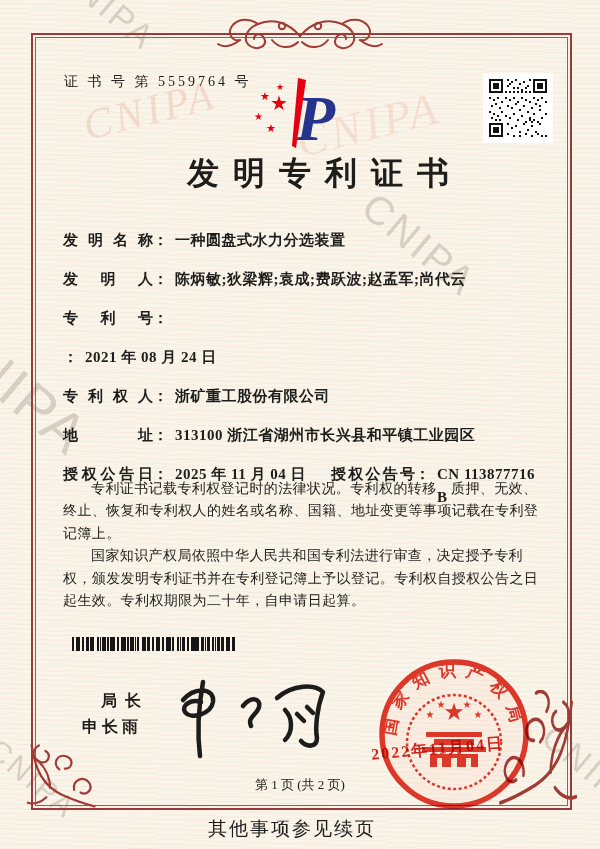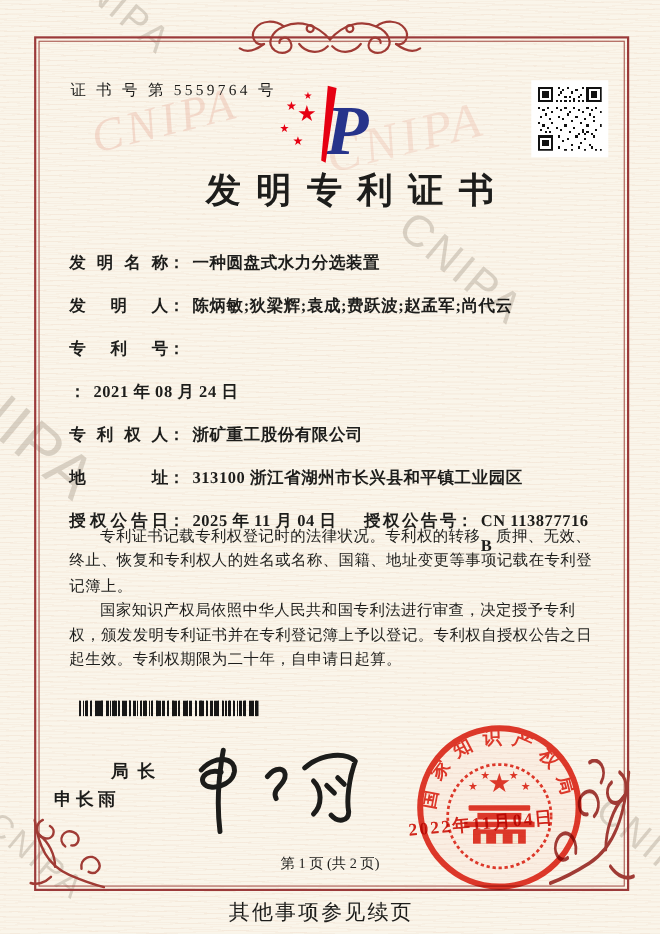--- a/index.html
+++ b/index.html
@@ -50,21 +50,21 @@
   .legal p{margin:0;text-indent:2em;}
   
   .barcode{position:absolute;left:72px;top:637px;width:163px;height:14px;z-index:3;
       background-image:
         repeating-linear-gradient(90deg,#161616 0 2px,transparent 2px 5px),
         repeating-linear-gradient(90deg,#161616 0 1px,transparent 1px 3.5px),
         repeating-linear-gradient(90deg,transparent 0 6px,#161616 6px 8px,transparent 8px 13px);}
   
   .signer-title{position:absolute;left:66px;top:691px;z-index:3;font-size:16px;
       font-weight:700;letter-spacing:8px;margin-left:35px;}
-  .signer-name{position:absolute;left:49px;top:717px;z-index:3;font-size:16px;
+  .signer-name{position:absolute;left:82px;top:717px;z-index:3;font-size:16px;
       font-weight:700;letter-spacing:4px;}
   .sig{position:absolute;left:165px;top:674px;z-index:3;}
   
   .seal{position:absolute;left:374px;top:654px;z-index:4;mix-blend-mode:multiply;opacity:0.95;}
   .seal-date{position:absolute;left:371px;top:736px;width:200px;z-index:5;
       color:#d6281e;font-size:16px;font-weight:700;letter-spacing:2px;
       transform:rotate(-5deg);mix-blend-mode:multiply;}
   
   .page-num{position:absolute;left:0;right:0;top:776px;z-index:3;text-align:center;font-size:13px;}
   .cont-note{position:absolute;left:0;right:16px;top:816px;z-index:3;text-align:center;

